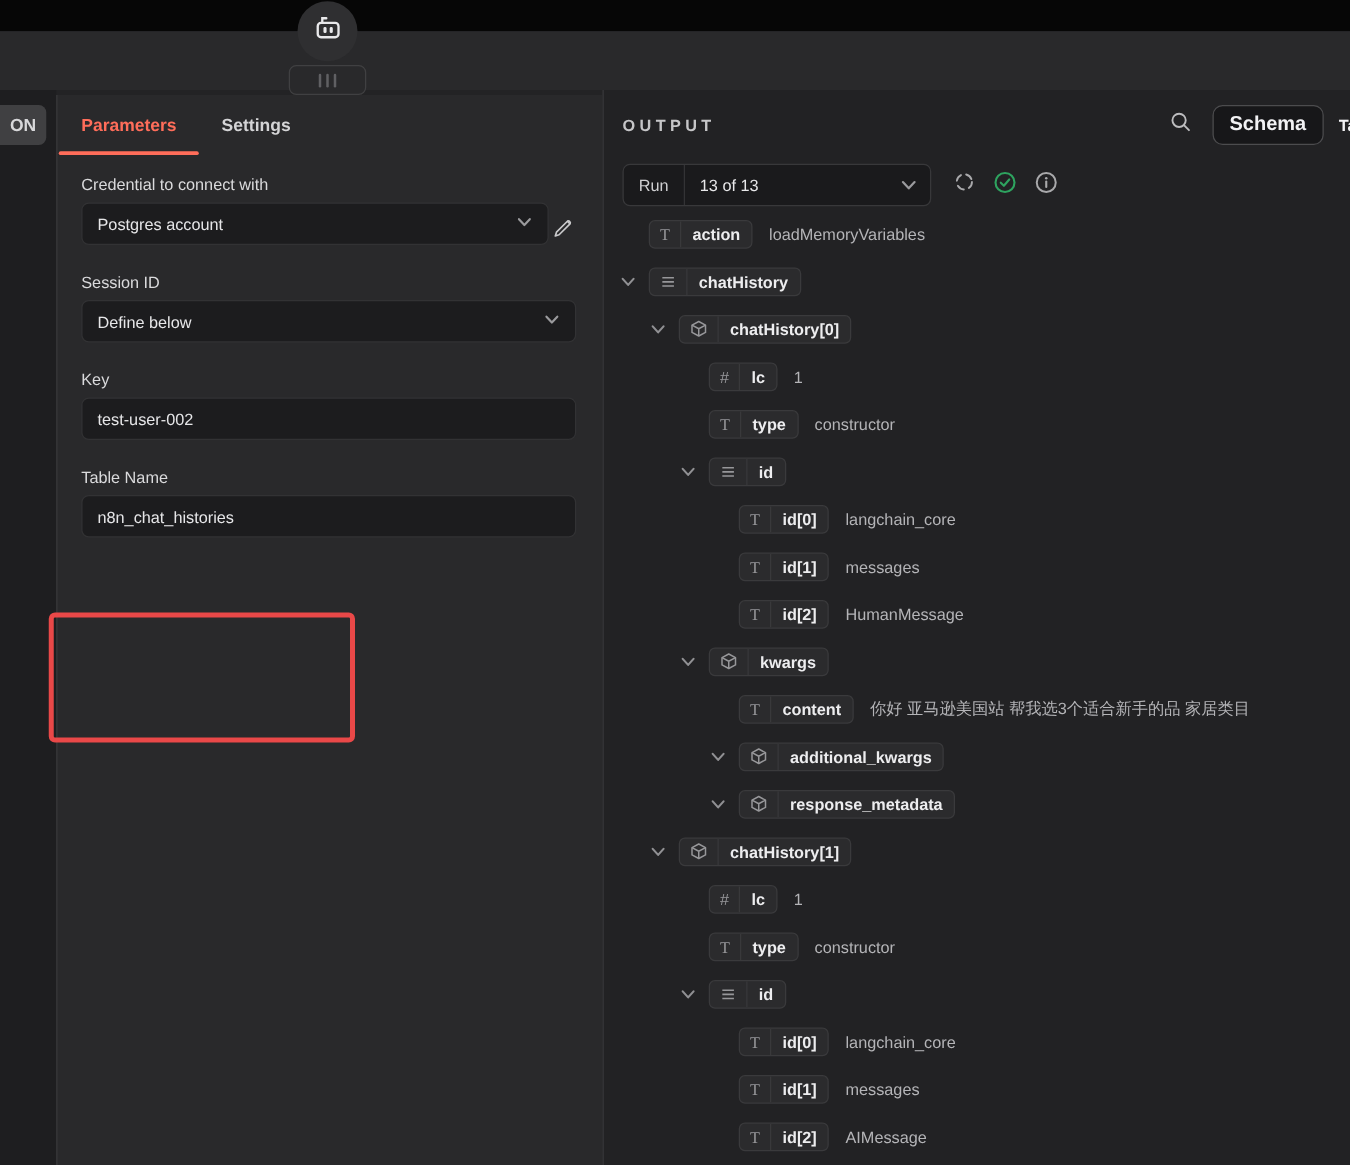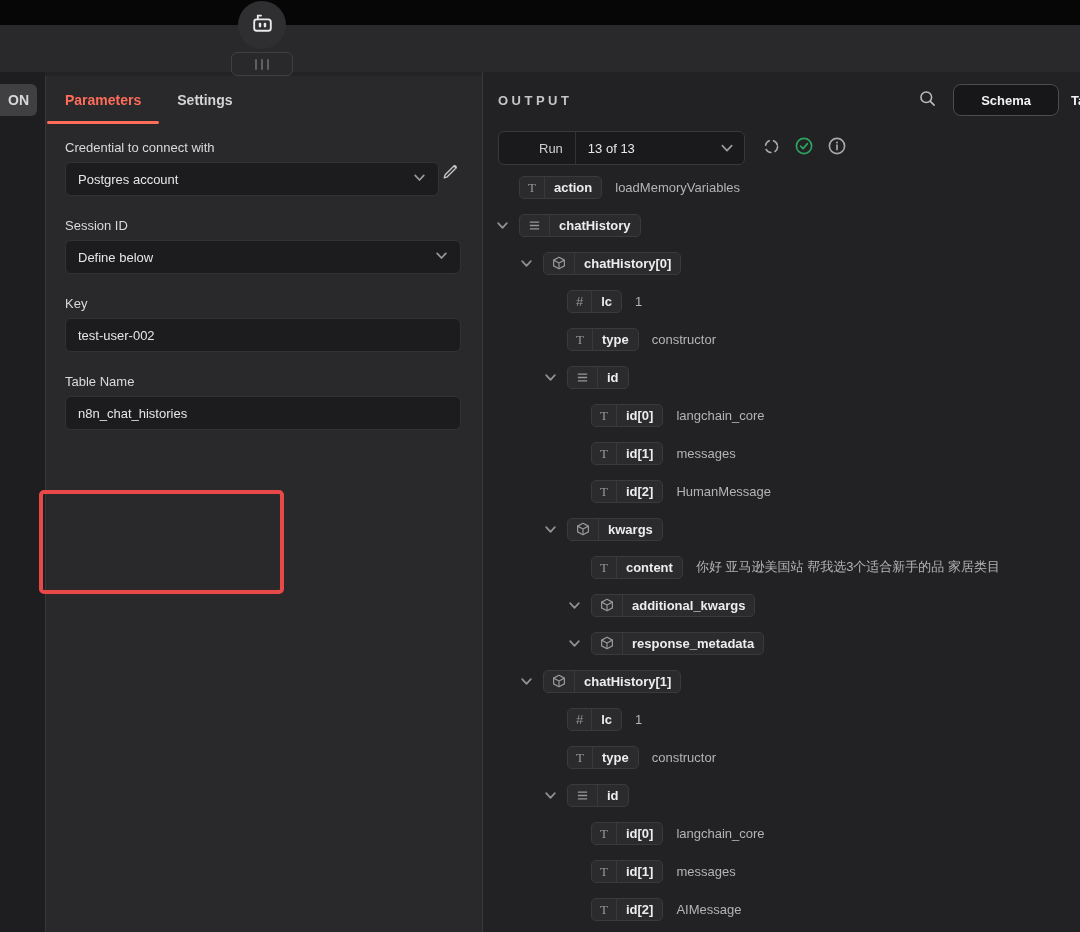--- a/index.html
+++ b/index.html
@@ -30,44 +30,44 @@
          color:#d4d4d6; position:relative; cursor:pointer; }
   .tab.active { color:#ff6d5a; font-weight:700; }
   .tab.active::after { content:""; position:absolute; left:0; right:0; bottom:0; height:3px;
                        background:#ff6d5a; border-radius:2px; }
   .form { padding:16px 21px 0 19px; position:relative; }
   .group { margin-bottom:22px; position:relative; }
   .group .lbl { display:block; font-size:13px; color:#dadadc; margin-bottom:7px; line-height:15px; }
   .control { height:34px; background:#1c1c1e; border:1px solid #323234; border-radius:6px;
              display:flex; align-items:center; padding:0 12px; color:#e6e6e8; font-size:13px; }
   .control.select { justify-content:space-between; cursor:pointer; }
-  .cred-row { display:flex; align-items:flex-start; }
+  .cred-row { display:flex; align-items:flex-end; }
   .cred-row .control { width:376px; }
   .pencil-btn { width:22px; height:22px; display:flex; align-items:center; justify-content:center; cursor:pointer; }
   .helper { font-size:12px; color:#949496; margin-top:8px; line-height:15px; }
   .red-box { position:absolute; left:-7px; top:366px; width:245px; height:104px;
              border:4px solid #e94848; border-radius:5px; pointer-events:none; z-index:6; }
 
   
   .output-panel { position:absolute; left:482px; top:72px; width:598px; height:860px; background:#222224;
                   border-left:1px solid #39393b; }
   .out-header { height:56px; display:flex; align-items:center; padding:0 0 0 15px; }
   .out-title { font-size:13px; font-weight:700; letter-spacing:3.5px; color:#c6c6c8; }
   .out-spacer { flex:1; }
-  .schema-btn { height:32px; padding:0 27px; border:1.5px solid #4c4c4e; border-radius:8px;
-                background:#171719; color:#f2f2f4; font-size:13px; font-weight:700;
+  .schema-btn { height:32px; padding:0 13px; border:1.5px solid #4c4c4e; border-radius:8px;
+                background:#171719; color:#f2f2f4; font-size:16px; font-weight:700;
                 display:flex; align-items:center; cursor:pointer; }
   .partial-tab { display:inline-block; width:9px; overflow:hidden; margin-left:12px;
                  color:#f2f2f4; font-size:13px; font-weight:700; white-space:nowrap; }
   .icon-btn { display:flex; align-items:center; justify-content:center; cursor:pointer; }
   .search-wrap { margin-right:16px; }
 
   .run-row { height:40px; display:flex; align-items:center; padding-left:15px; }
   .run-select { width:247px; height:34px; background:#1a1a1c; border:1px solid #38383a; border-radius:6px;
-                display:flex; align-items:center; cursor:pointer;padding-left:28px; }
+                display:flex; align-items:center; cursor:pointer; }
   .run-word { padding:0 12px; color:#cfcfd1; font-size:13px; height:100%; display:flex; align-items:center;
               border-right:1px solid #333335; }
   .run-val { padding:0 12px; color:#e8e8ea; font-size:13px; flex:1; }
   .run-chevron { padding-right:10px; display:flex; }
   .run-icons { display:flex; align-items:center; gap:13px; margin-left:17px; }
 
   
   .tree { padding-top:0; }
   .tree-row { height:38px; display:flex; align-items:center; }
   .chev-slot { width:23px; display:flex; align-items:center; cursor:pointer; }

